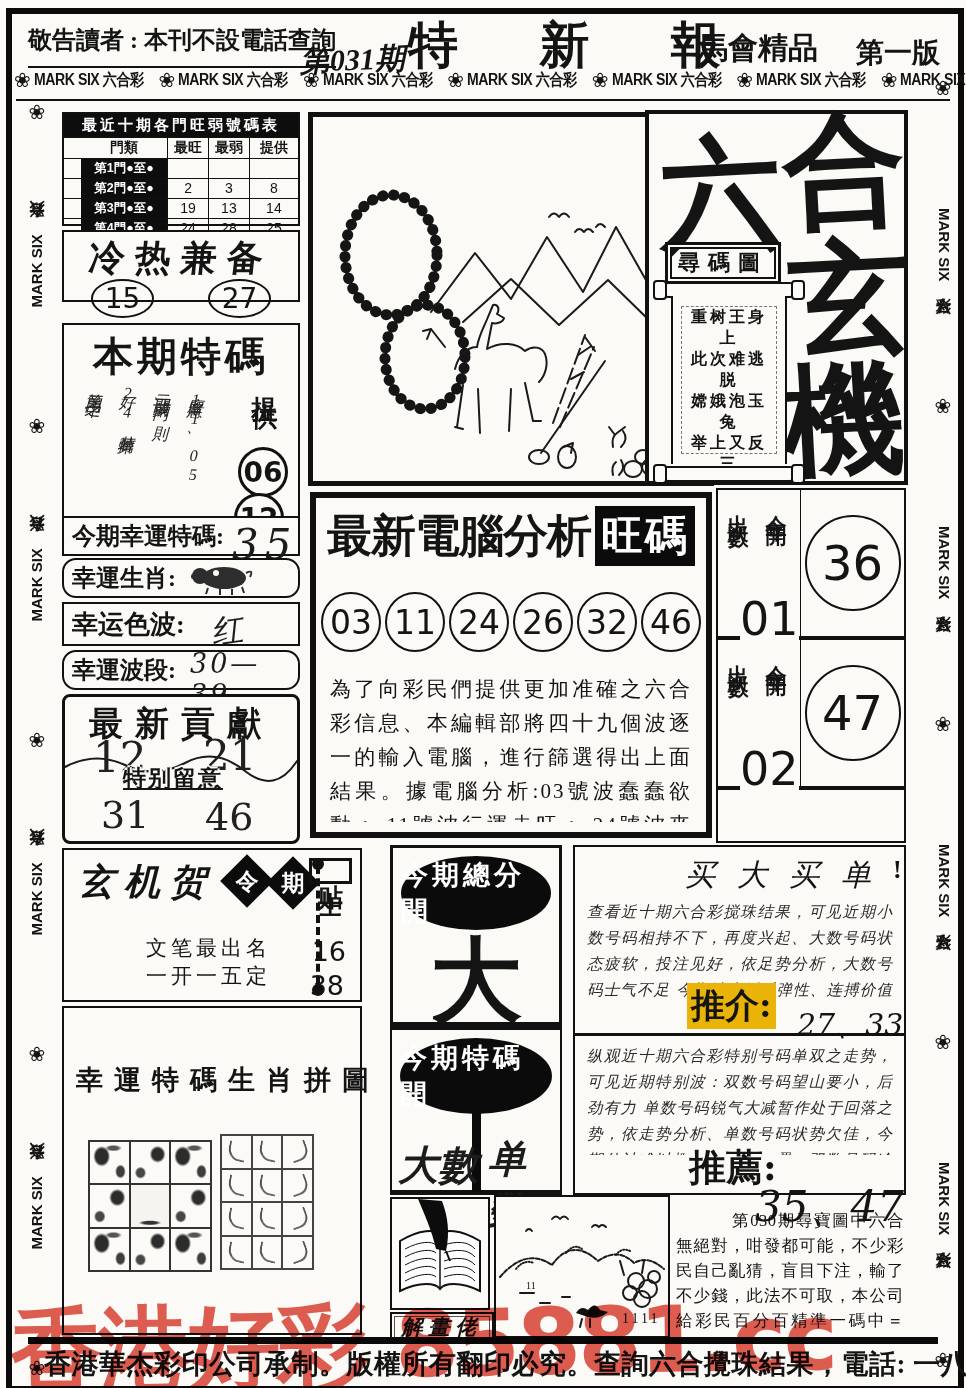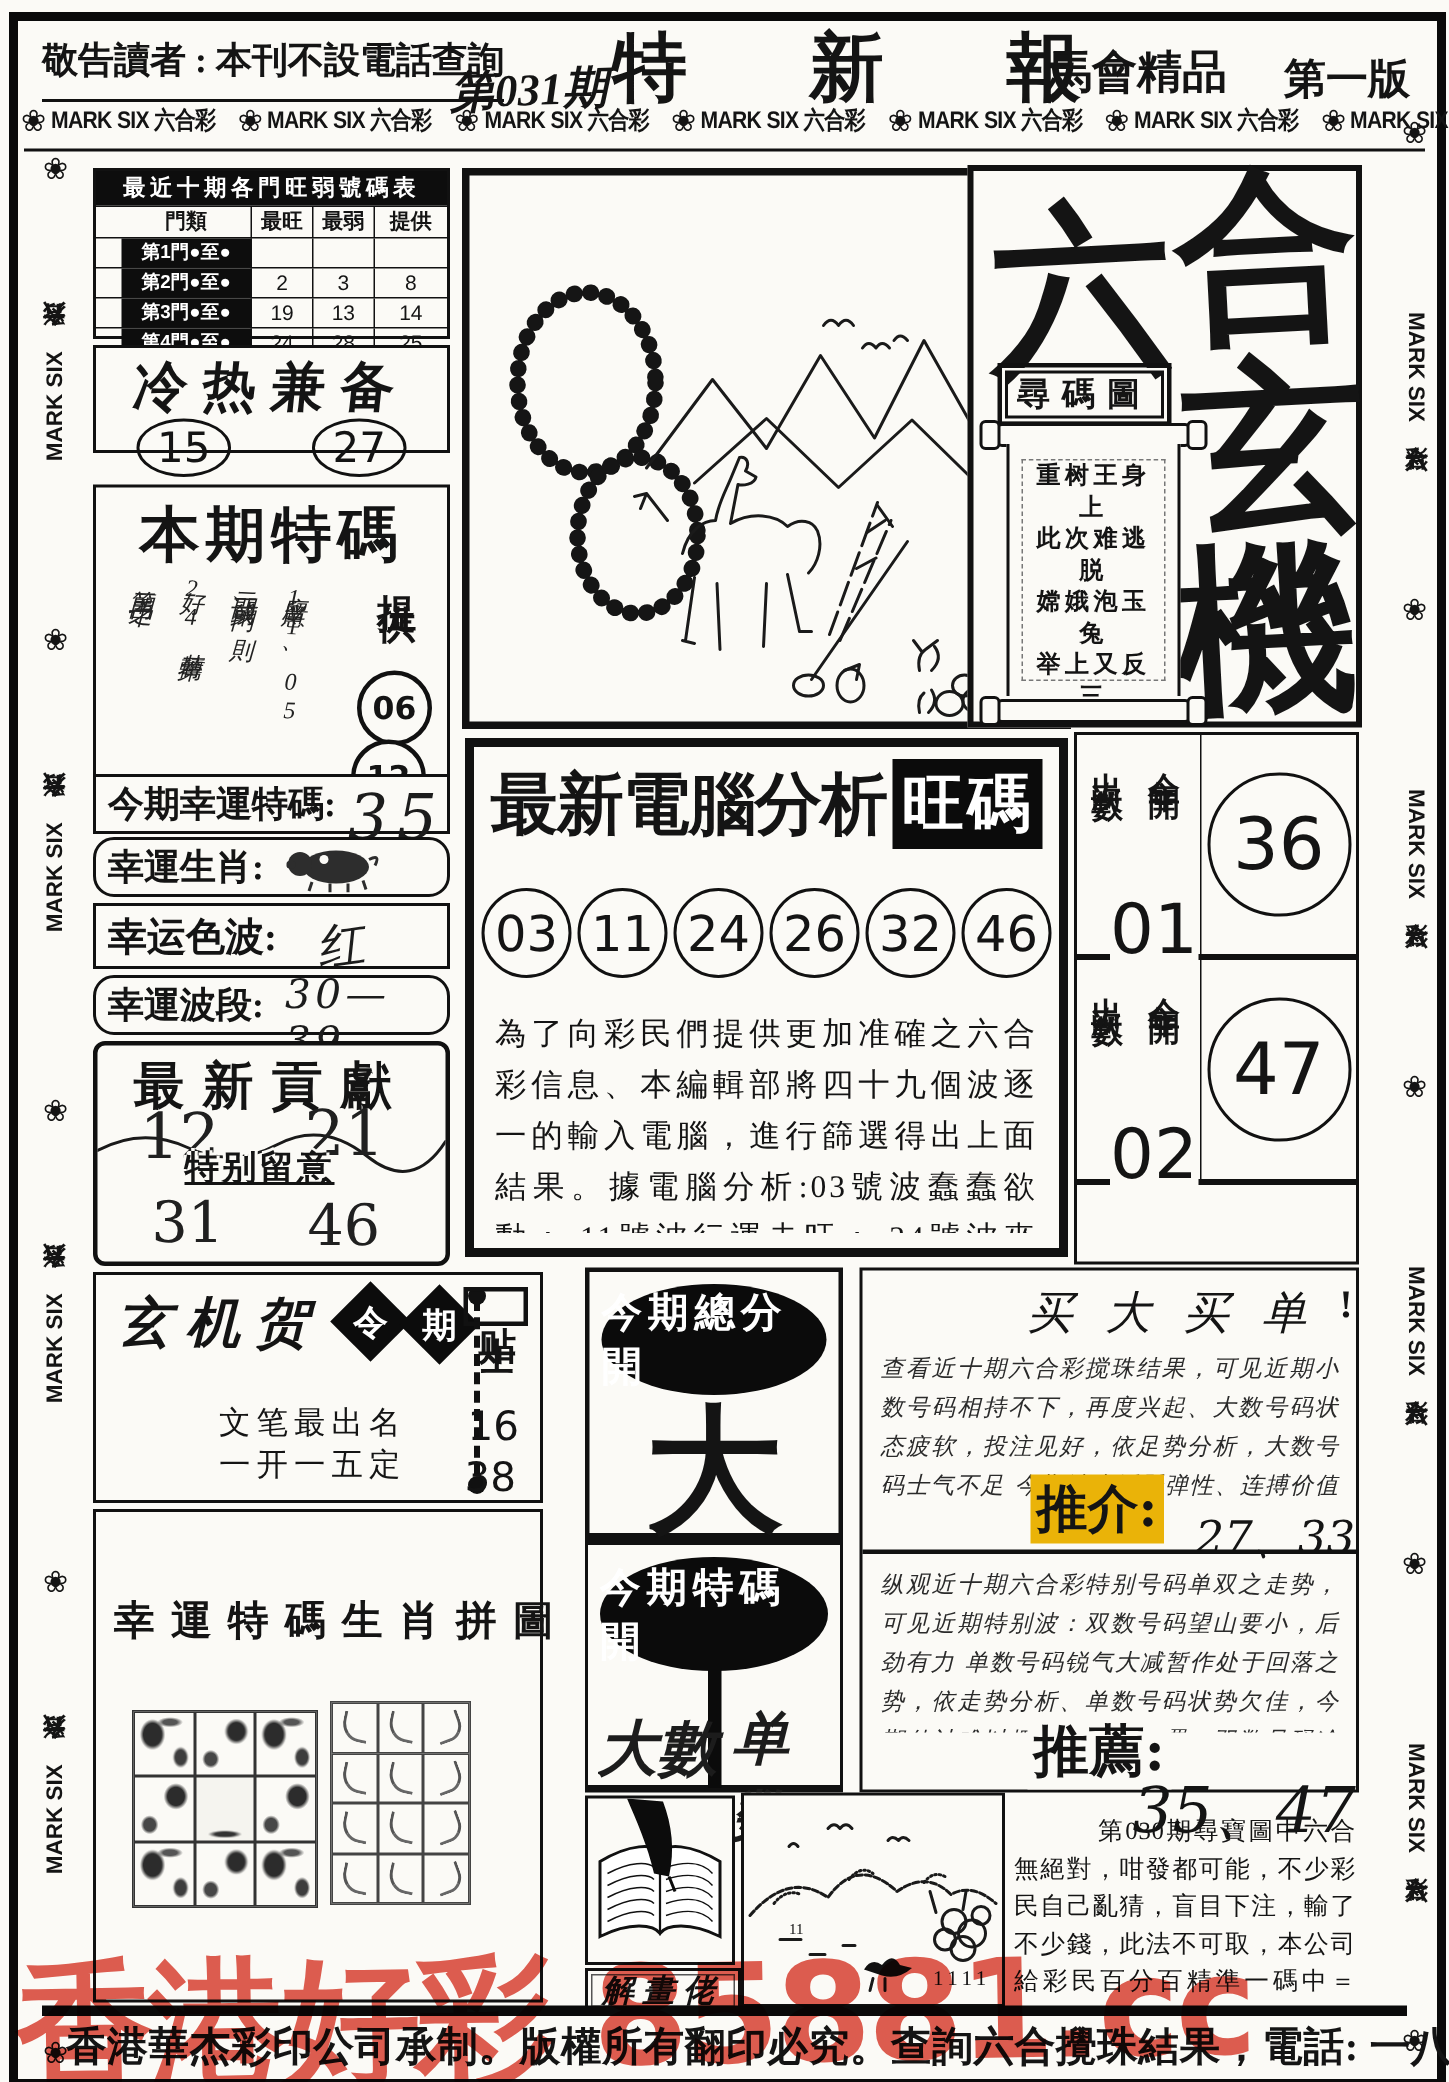--- a/index.html
+++ b/index.html
@@ -37,21 +37,21 @@
   .t-row span{font-size:14px;padding:1px 0;font-family:"Liberation Sans",sans-serif;}
   
   .coldhot-title{font-size:36px;font-weight:900;letter-spacing:10px;text-align:center;transform:skewX(-6deg);margin-top:2px;font-family:"DejaVu Serif",serif;}
   .oval{display:inline-block;border:2px solid #111;border-radius:50%;padding:1px 12px;font-size:28px;font-family:"DejaVu Sans",sans-serif;}
   
   .sc-title{font-size:40px;font-weight:900;text-align:center;letter-spacing:4px;font-family:"DejaVu Serif",serif;margin-top:4px;}
   .sc-provide{position:absolute;right:16px;top:50px;writing-mode:vertical-rl;text-orientation:upright;font-size:26px;font-weight:700;letter-spacing:8px;}
   .sc-notes{position:absolute;left:10px;top:58px;height:150px;writing-mode:vertical-rl;text-orientation:upright;
             font-size:16px;font-style:italic;letter-spacing:2px;line-height:34px;color:#222;transform:rotate(2deg);}
   .circle-num{position:absolute;width:44px;height:44px;border:3px solid #111;border-radius:50%;display:flex;align-items:center;justify-content:center;
-              font-size:21px;font-weight:700;font-family:"DejaVu Sans",sans-serif;background:#fbfaf6;}
+              font-size:28px;font-weight:700;font-family:"DejaVu Sans",sans-serif;background:#fbfaf6;}
   
   .lrow{position:absolute;left:62px;width:238px;border:2px solid #111;box-sizing:border-box;display:flex;align-items:center;padding-left:8px;background:#fbfaf6;}
   .lrow .lab{font-size:24px;font-weight:700;white-space:nowrap;}
   .hand{font-style:italic;color:#1c1c1c;font-family:"DejaVu Serif",serif;}
   
   .contrib-title{font-size:34px;font-weight:800;letter-spacing:12px;text-align:center;margin-top:4px;font-family:"DejaVu Serif",serif;}
   .big-hand{font-size:42px;font-family:"DejaVu Serif",serif;color:#202020;}
   .halo{font-size:23px;font-weight:900;letter-spacing:2px;
         text-shadow:-2px 0 0 #fbfaf6,2px 0 0 #fbfaf6,0 -2px 0 #fbfaf6,0 2px 0 #fbfaf6;text-decoration:underline;}
   

